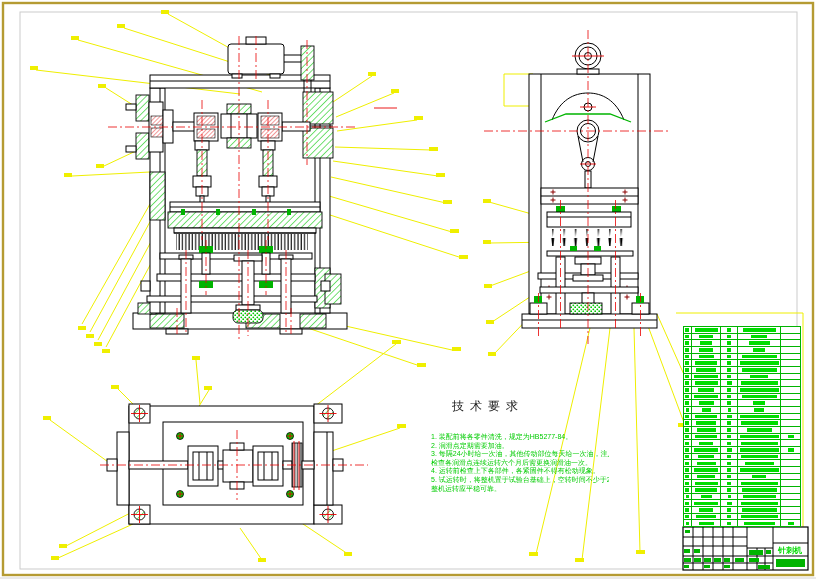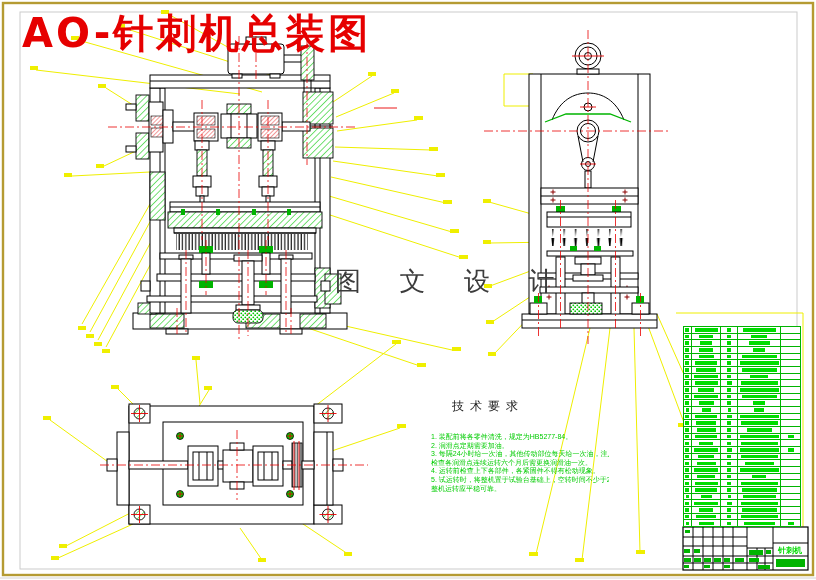--- a/index.html
+++ b/index.html
@@ -433,22 +433,20 @@
       <rect class="gf" x="749" y="550" width="14" height="5"></rect>
           <rect class="gf" x="749" y="558" width="10" height="4"></rect>
       <rect class="gf" x="758" y="565" width="12" height="4"></rect>
           <rect class="gf" x="766" y="550" width="5" height="4"></rect>
       <rect class="gf" x="776" y="559" width="29" height="8"></rect>
       <text x="790" y="553" text-anchor="middle" font-size="8" font-weight="bold" fill="var(--cad_green2)" font-family="Liberation Sans, sans-serif">针刺机</text>
     </g>
   </g>
 </svg>
 
-<div id="drawing-title">AO-针刺机总装图</div>
-<div id="watermark">图 文 设 计</div>
 <div id="tech-title">技术要求</div>
 <div id="tech-lines">
       <div class="tr-line">1. 装配前将各零件清洗，规定为HB5277-84。</div>
       <div class="tr-line">2. 润滑点定期需要加油。</div>
       <div class="tr-line">3. 每隔24小时给一次油，其他传动部位每天给一次油，注入后</div>
       <div class="tr-line">检查各润滑点连续运转六个月后需更换润滑油一次。</div>
       <div class="tr-line">4. 运转前检查上下各部件，各紧固件不得有松动现象。</div>
       <div class="tr-line">5. 试运转时，将整机置于试验台基础上，空转时间不少于2h，</div>
       <div class="tr-line">整机运转应平稳可靠。</div>
     </div>

